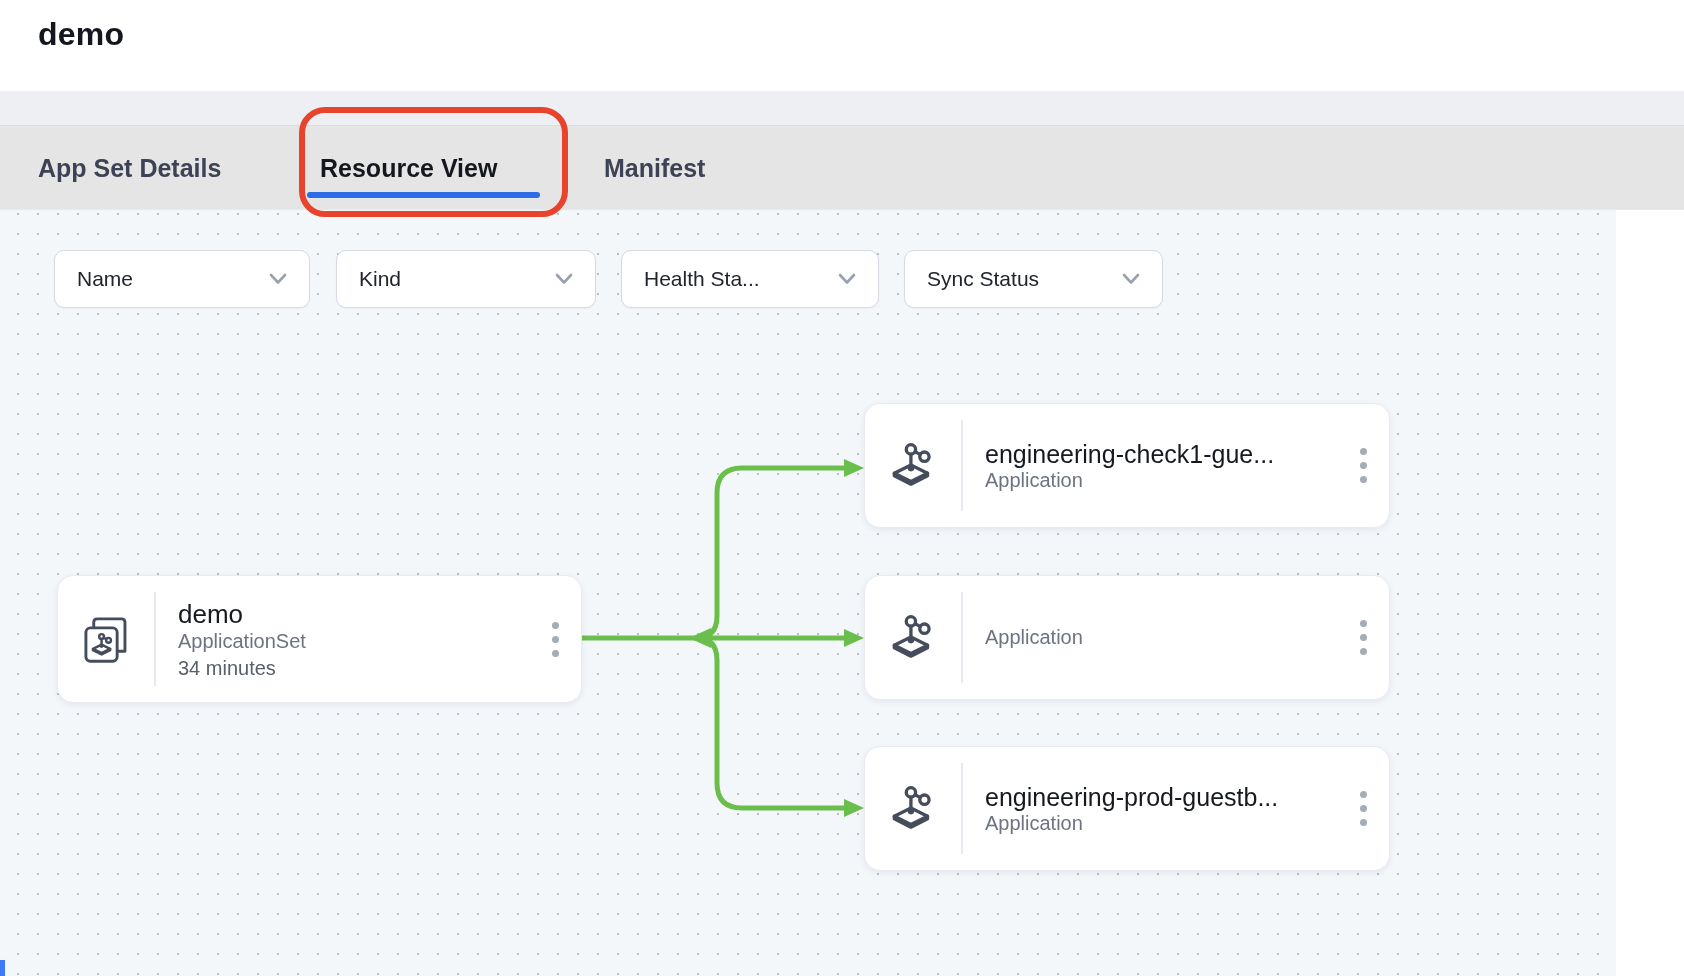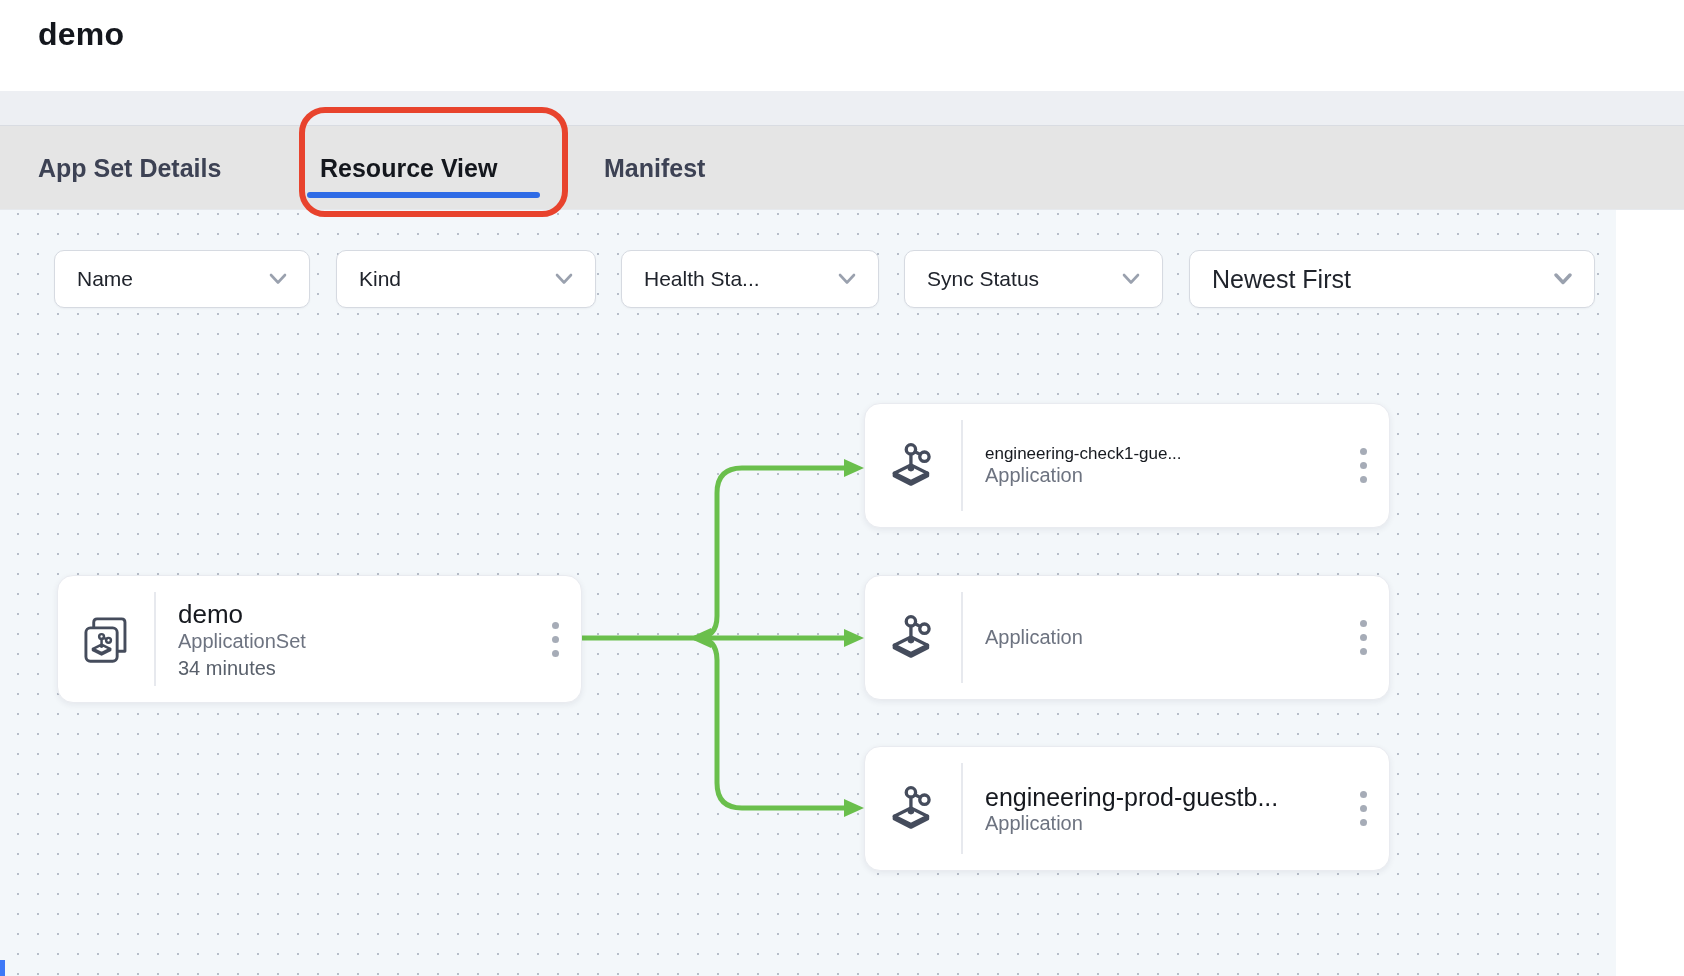--- a/index.html
+++ b/index.html
@@ -91,26 +91,20 @@
     <div class="filter" style="left:621px; width:258px;">
       <span class="flabel">Health Sta...</span>
       <svg class="chev" viewBox="0 0 18 12">
           <polyline points="2,2 9,9.5 16,2" fill="none" stroke="#9aa1ae" stroke-width="2.6" stroke-linecap="round" stroke-linejoin="round"></polyline>
         </svg>
     </div>
     <div class="filter" style="left:904px; width:259px;align-items:center;">
       <span class="flabel">Sync Status</span>
       <svg class="chev" viewBox="0 0 18 12">
           <polyline points="2,2 9,9.5 16,2" fill="none" stroke="#9aa1ae" stroke-width="2.6" stroke-linecap="round" stroke-linejoin="round"></polyline>
-        </svg>
-    </div>
-    <div class="filter large" style="left:1189px; width:406px;">
-      <span class="flabel">Newest First</span>
-      <svg class="chev" viewBox="0 0 18 12">
-          <polyline points="2,2 9,9.5 16,2" fill="none" stroke="#9aa1ae" stroke-width="3.4" stroke-linecap="round" stroke-linejoin="round"></polyline>
         </svg>
     </div>
 
     <svg class="edges" viewBox="0 0 1684 766">
       <g stroke="#6abf4c" stroke-width="5" fill="none" stroke-linecap="round">
 
         <path d="M582,428 H848"></path>
 
         <path d="M848,258 H742 Q717,258 717,283 V406 Q717,428 696,428"></path>
 
@@ -162,21 +156,21 @@
           <circle cx="37" cy="17" r="4.5"></circle>
           <line x1="28" y1="12.2" x2="32.8" y2="14.8"></line>
           <line x1="24" y1="14.5" x2="24" y2="26"></line>
           <circle cx="24" cy="28" r="3.2" fill="#454c5c" stroke="none"></circle>
           <path d="M8 33 L24 25 L40 33 L24 41 Z"></path>
           <path d="M8 33 v2.5 L24 43.5 L40 35.5 V33"></path>
         </svg>
       </div>
       <div class="node-divider"></div>
       <div class="node-text">
-        <div class="node-title" style="font-size:17px;">engineering-check1-gue...</div>
+        <div class="node-title" style="font-size:25px;">engineering-check1-gue...</div>
         <div class="node-sub">Application</div>
       </div>
       <div class="kebab">
           <i></i>
           <i></i>
           <i></i>
         </div>
     </div>
 
     <div class="node" style="left:864px; top:365px; width:526px; height:125px;">

